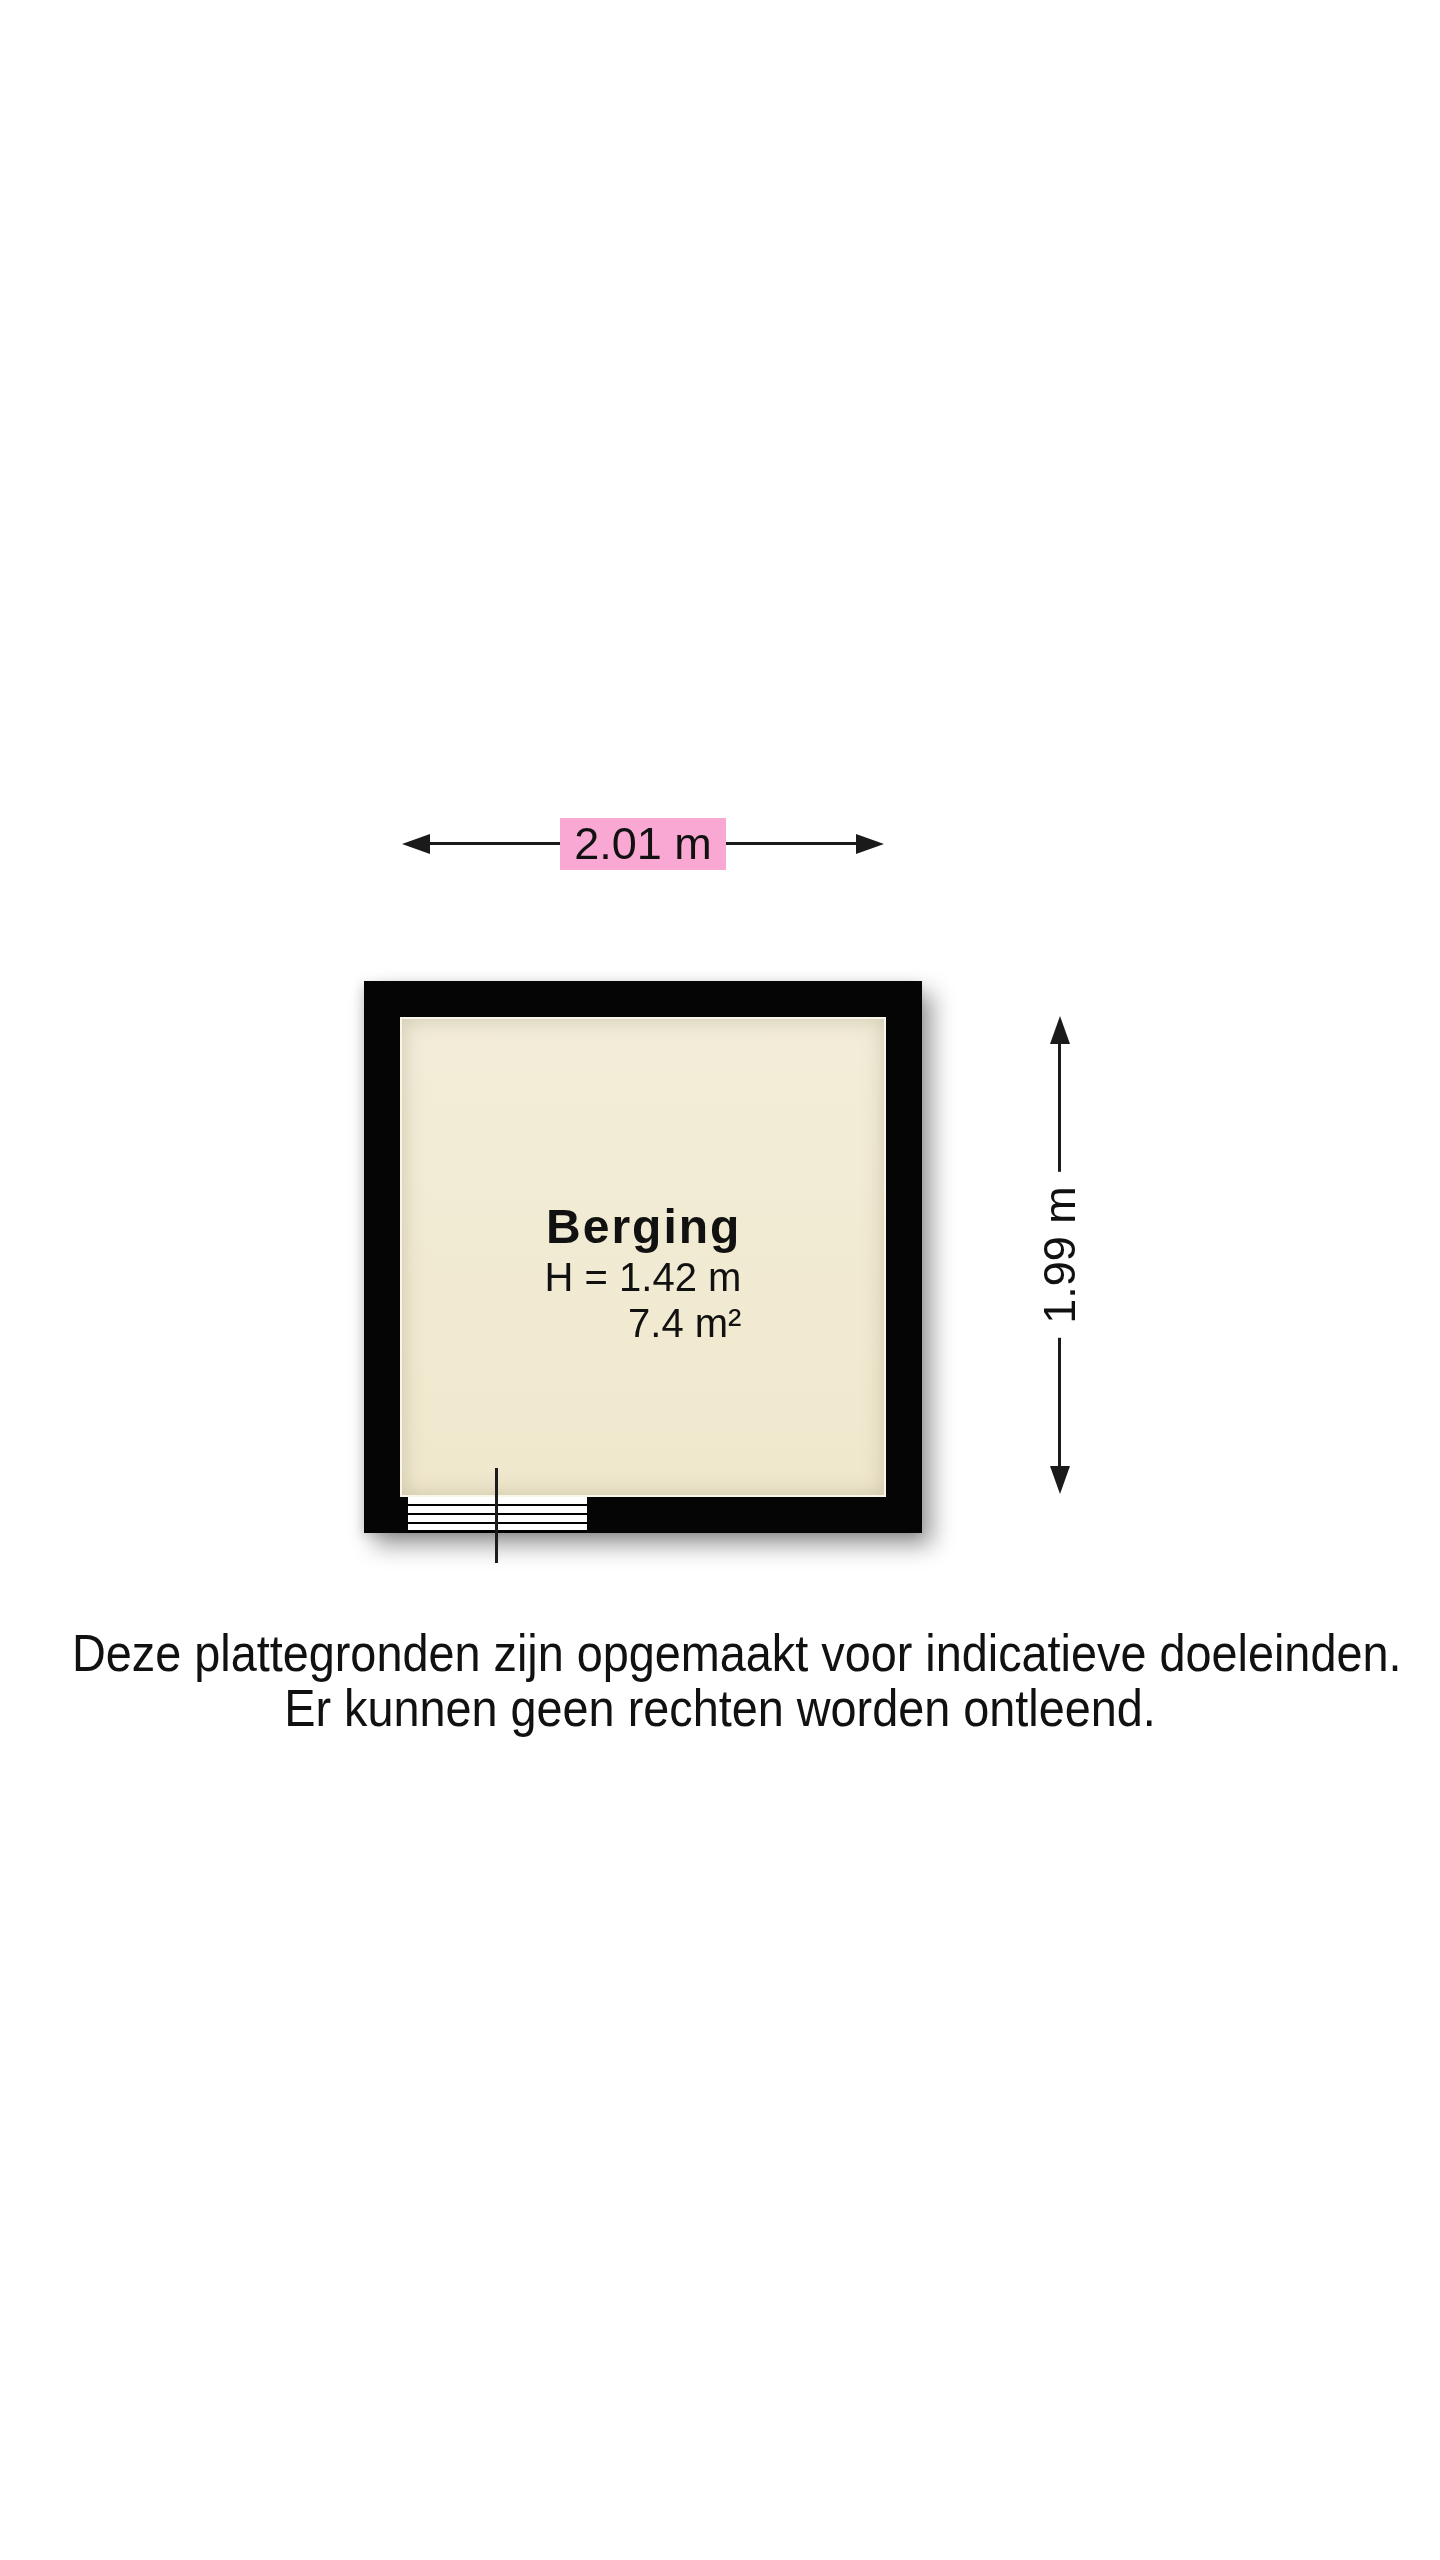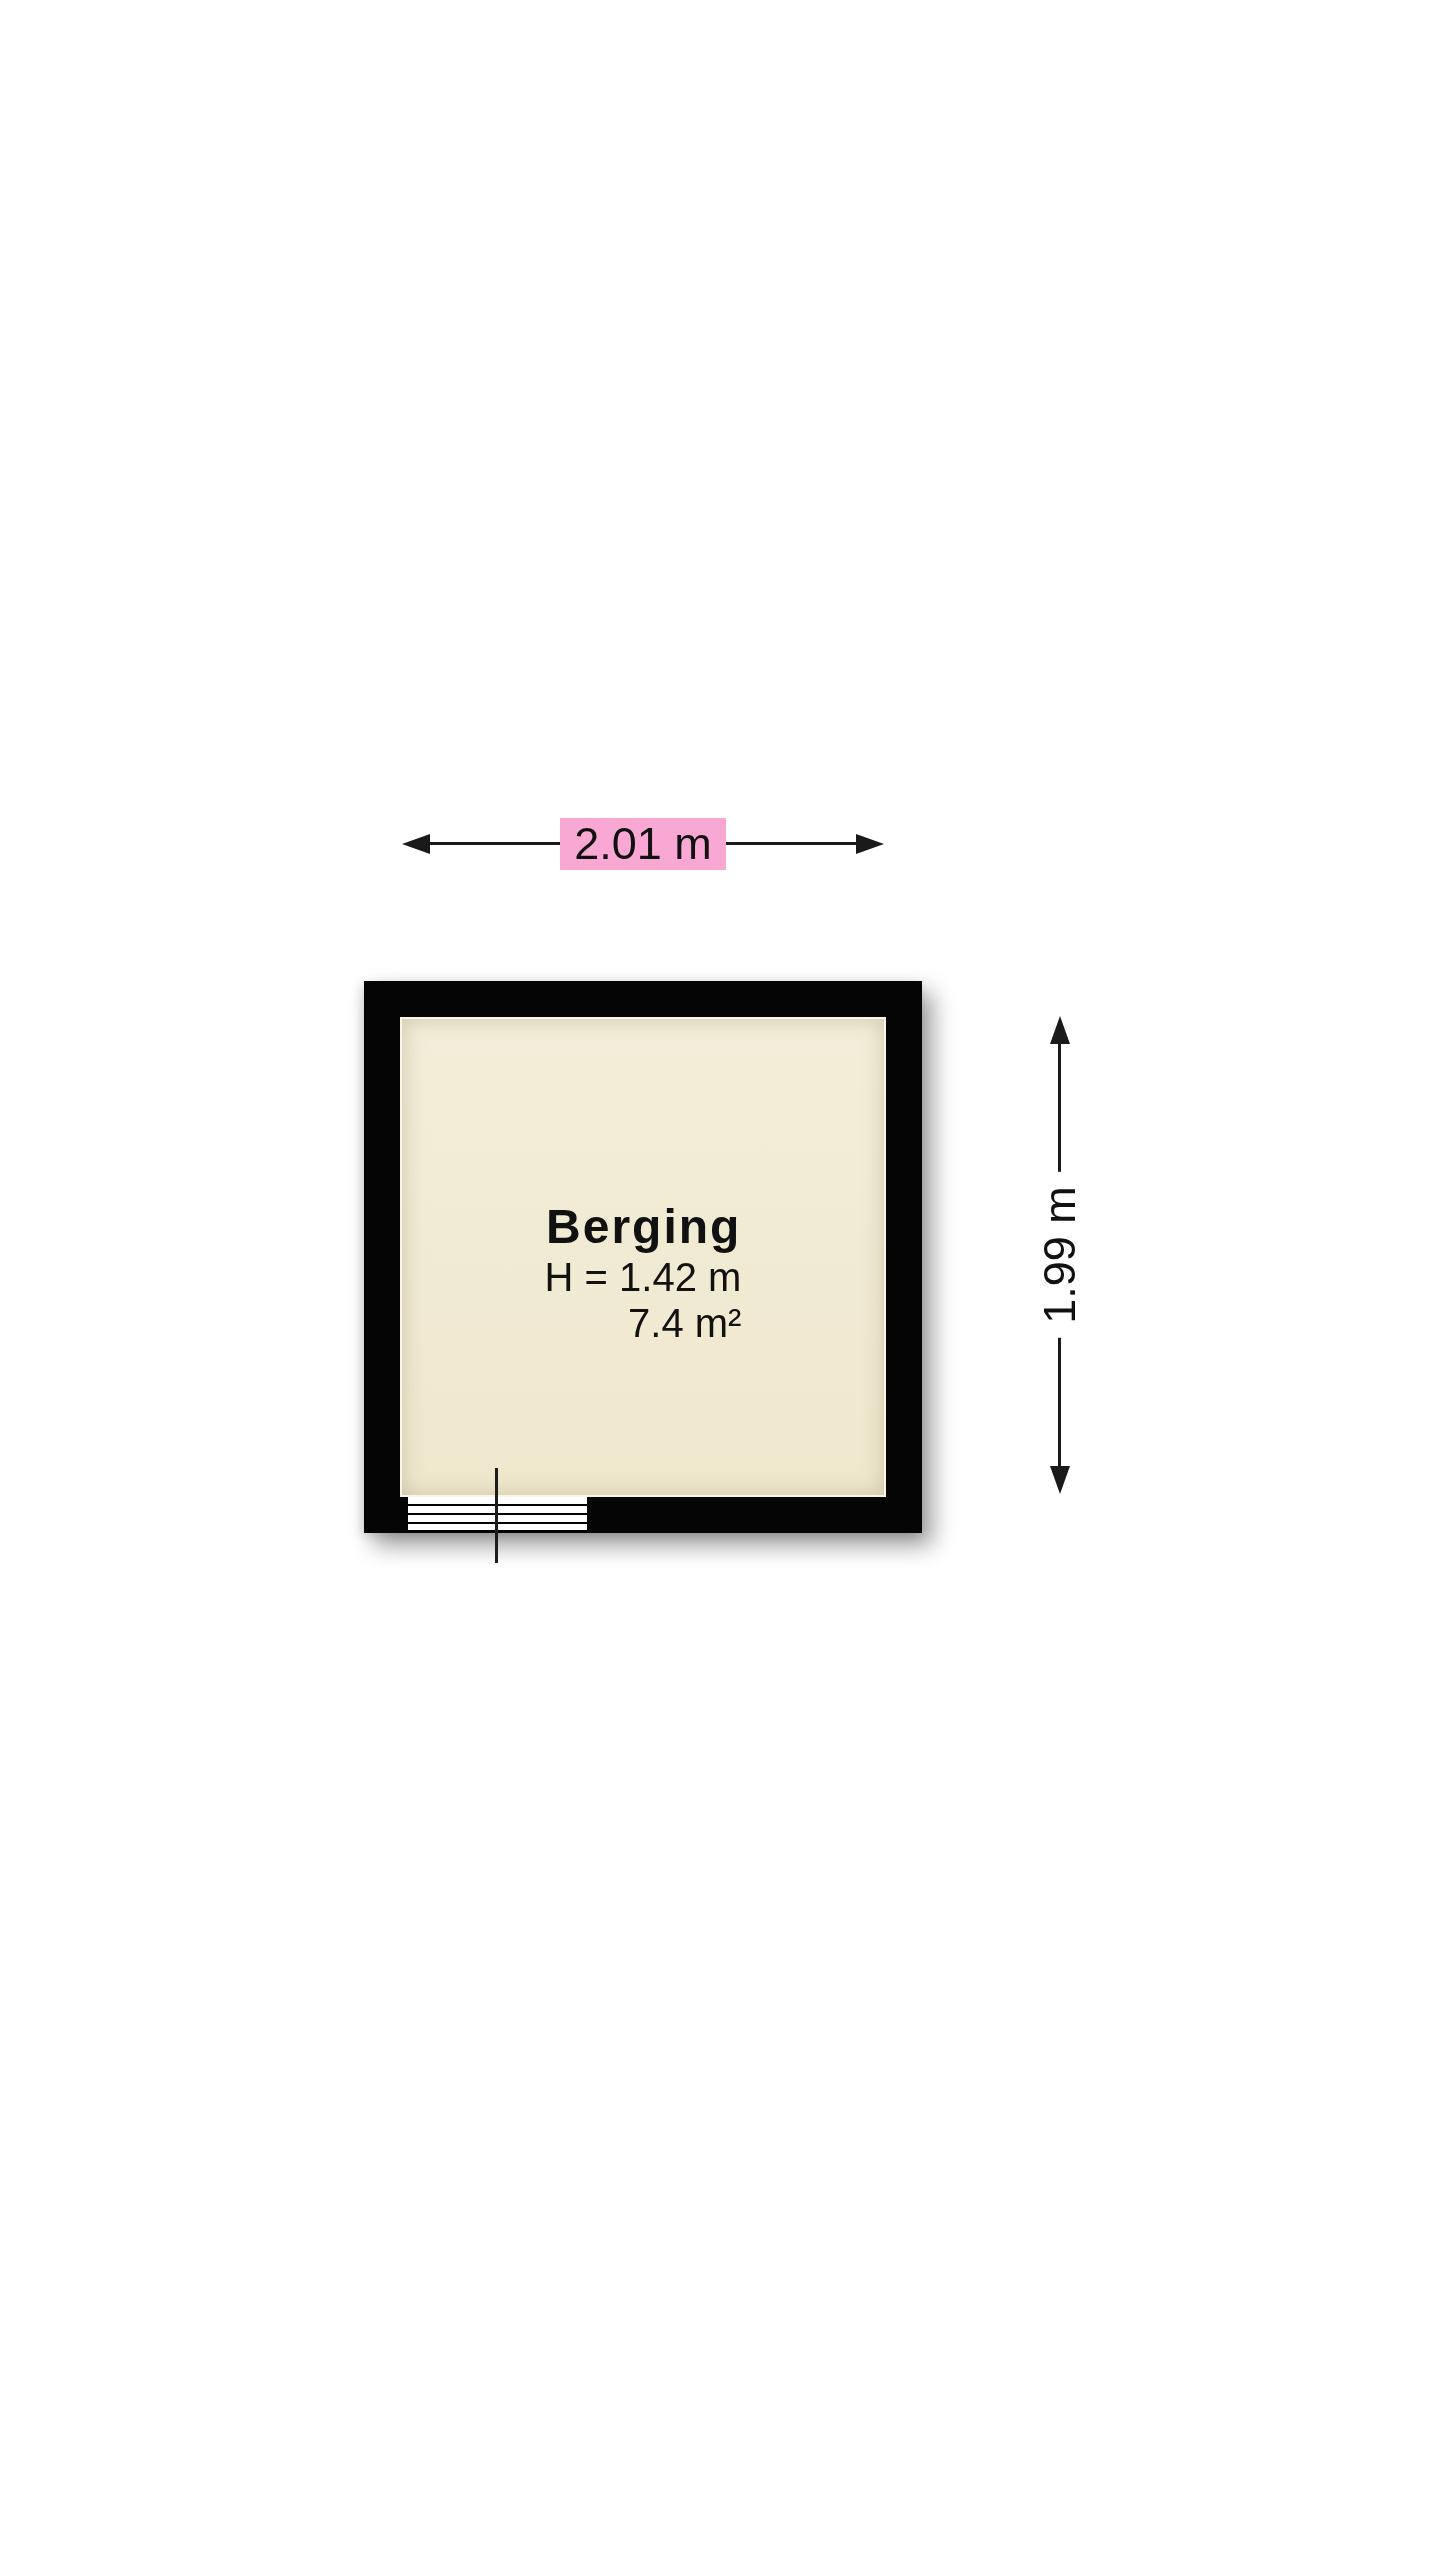--- a/index.html
+++ b/index.html
@@ -204,14 +204,18 @@
         <div class="room-name">Berging</div>
         <div class="room-height">H = 1.42 m</div>
         <div class="room-area">7.4 m²</div>
       </div>
     </div>
   </div>
 
   <div class="threshold"></div>
   <div class="door-line"></div>
 
+  <div class="disclaimer">
+    <div class="disclaimer-line">Deze plattegronden zijn opgemaakt voor indicatieve doeleinden.</div>
+    <div class="disclaimer-line">Er kunnen geen rechten worden ontleend.</div>
+  </div>
 
 </div>
 
 </body></html>

